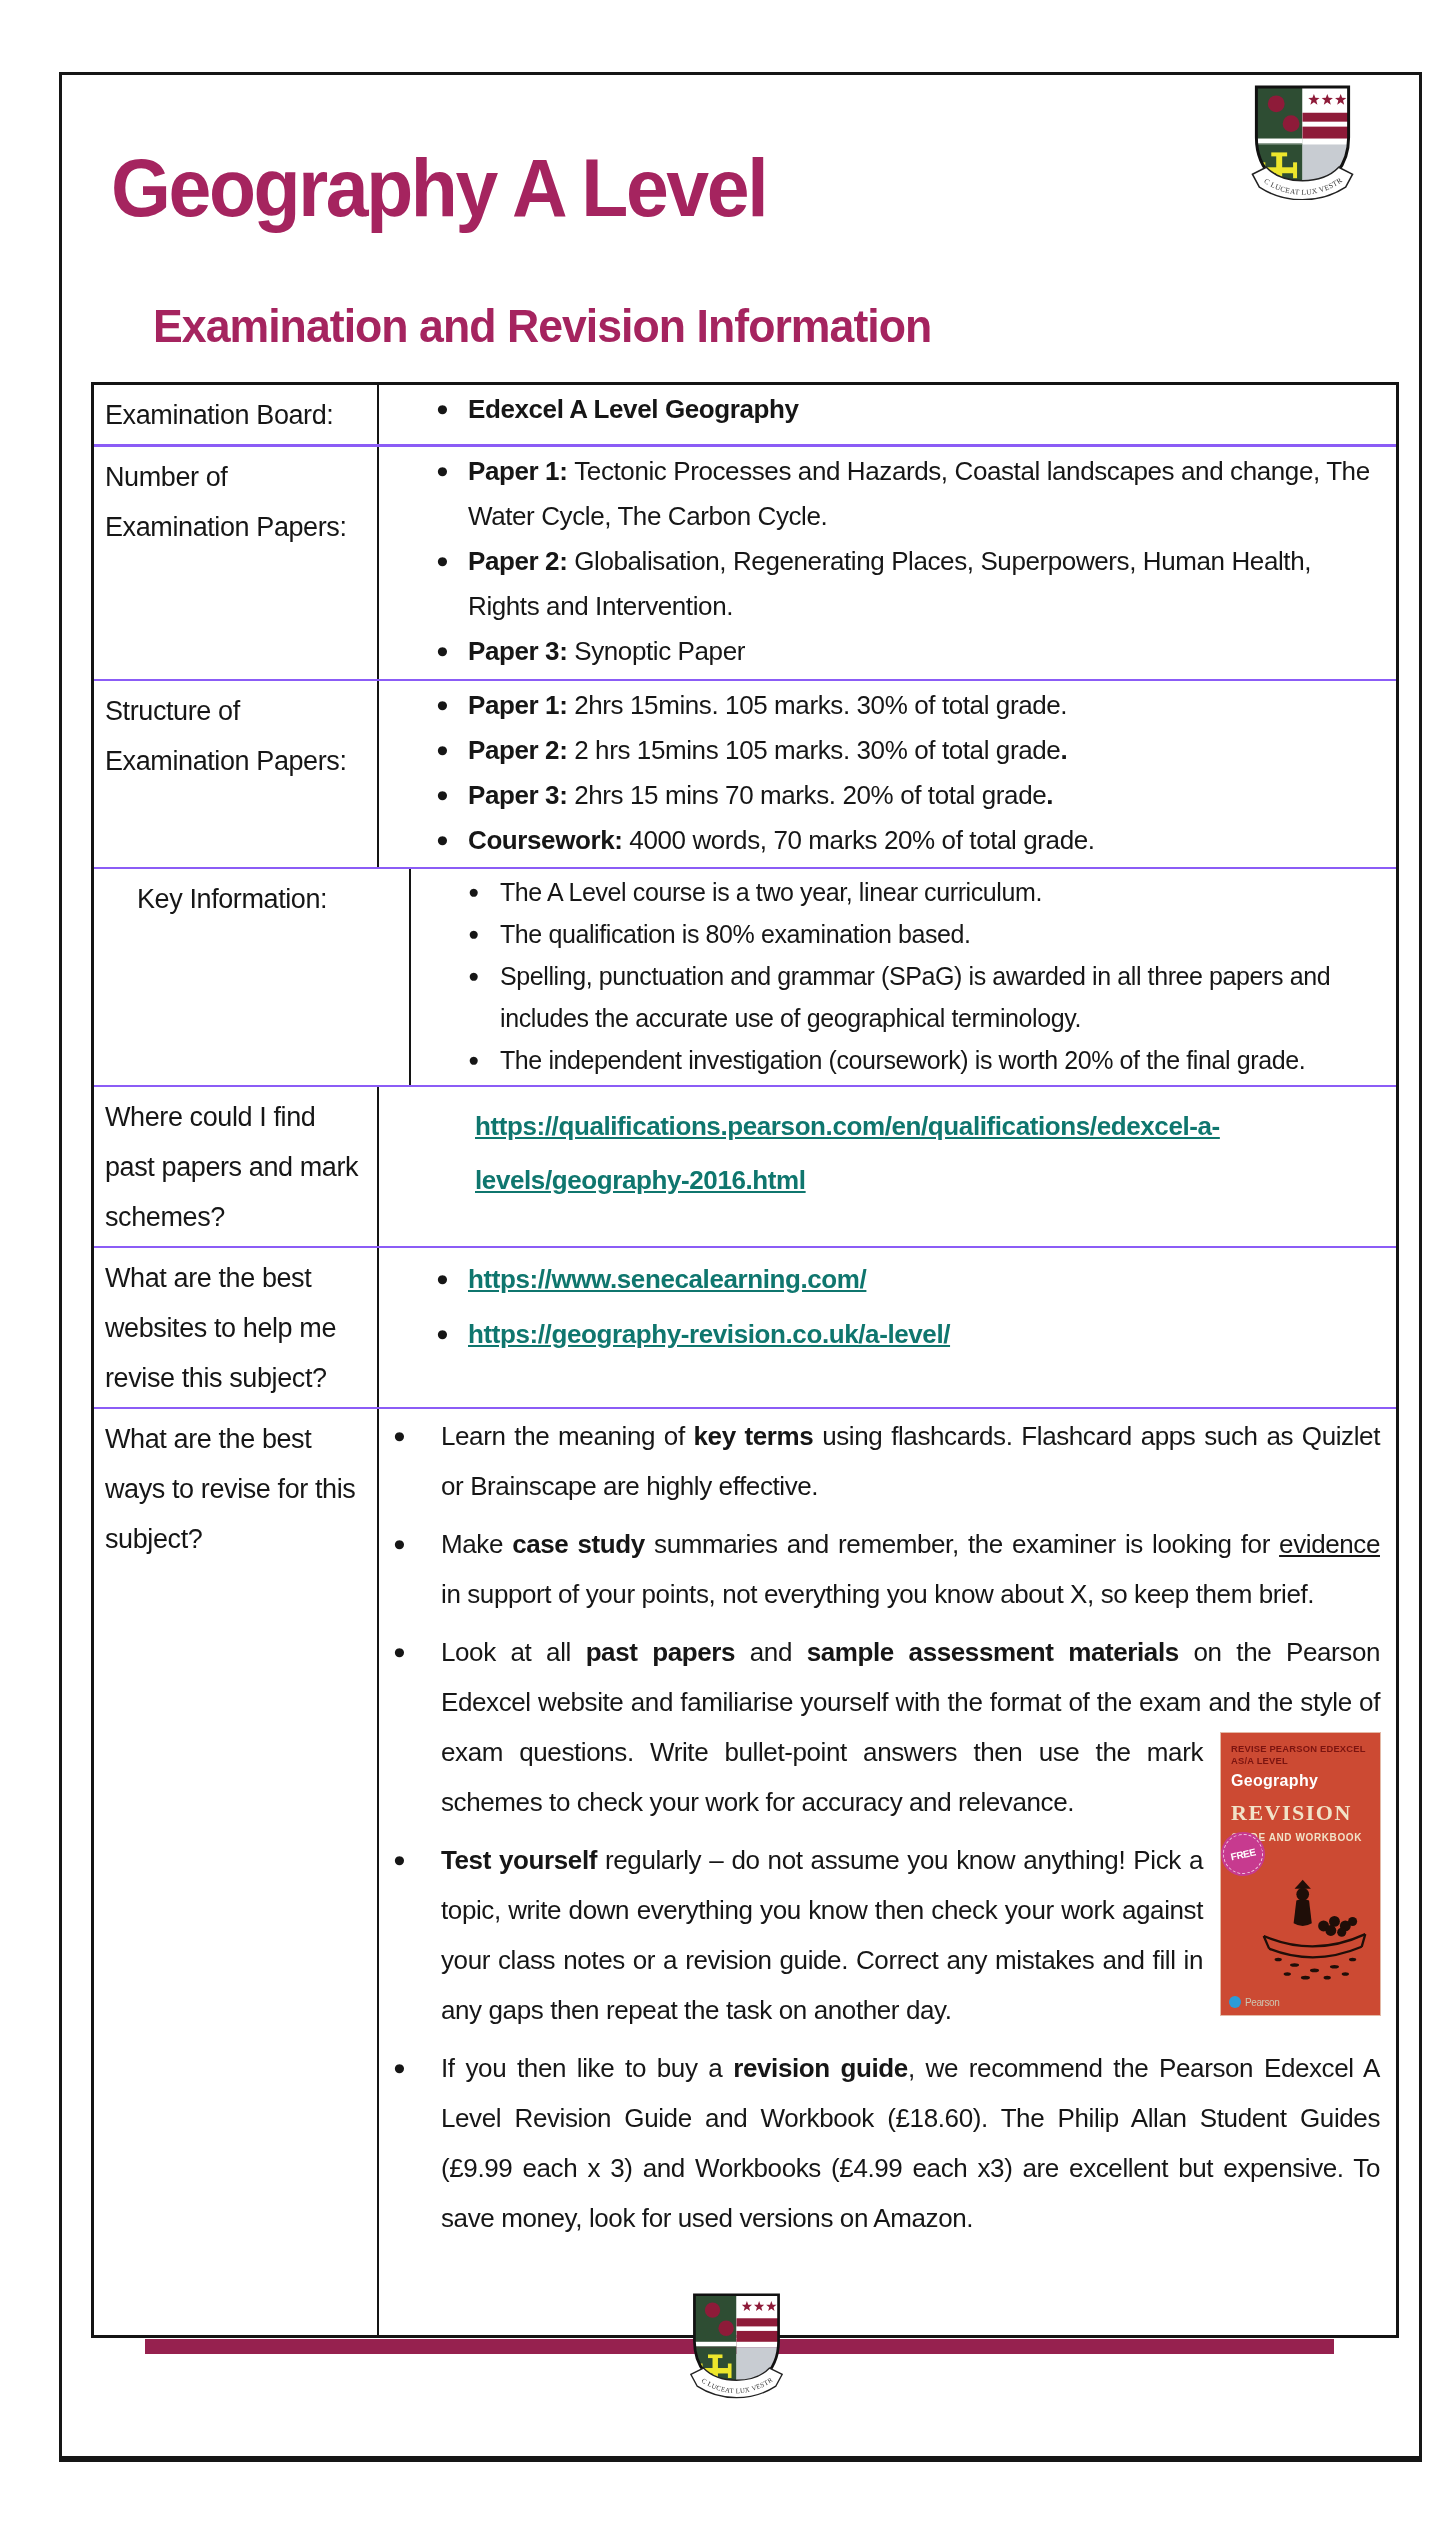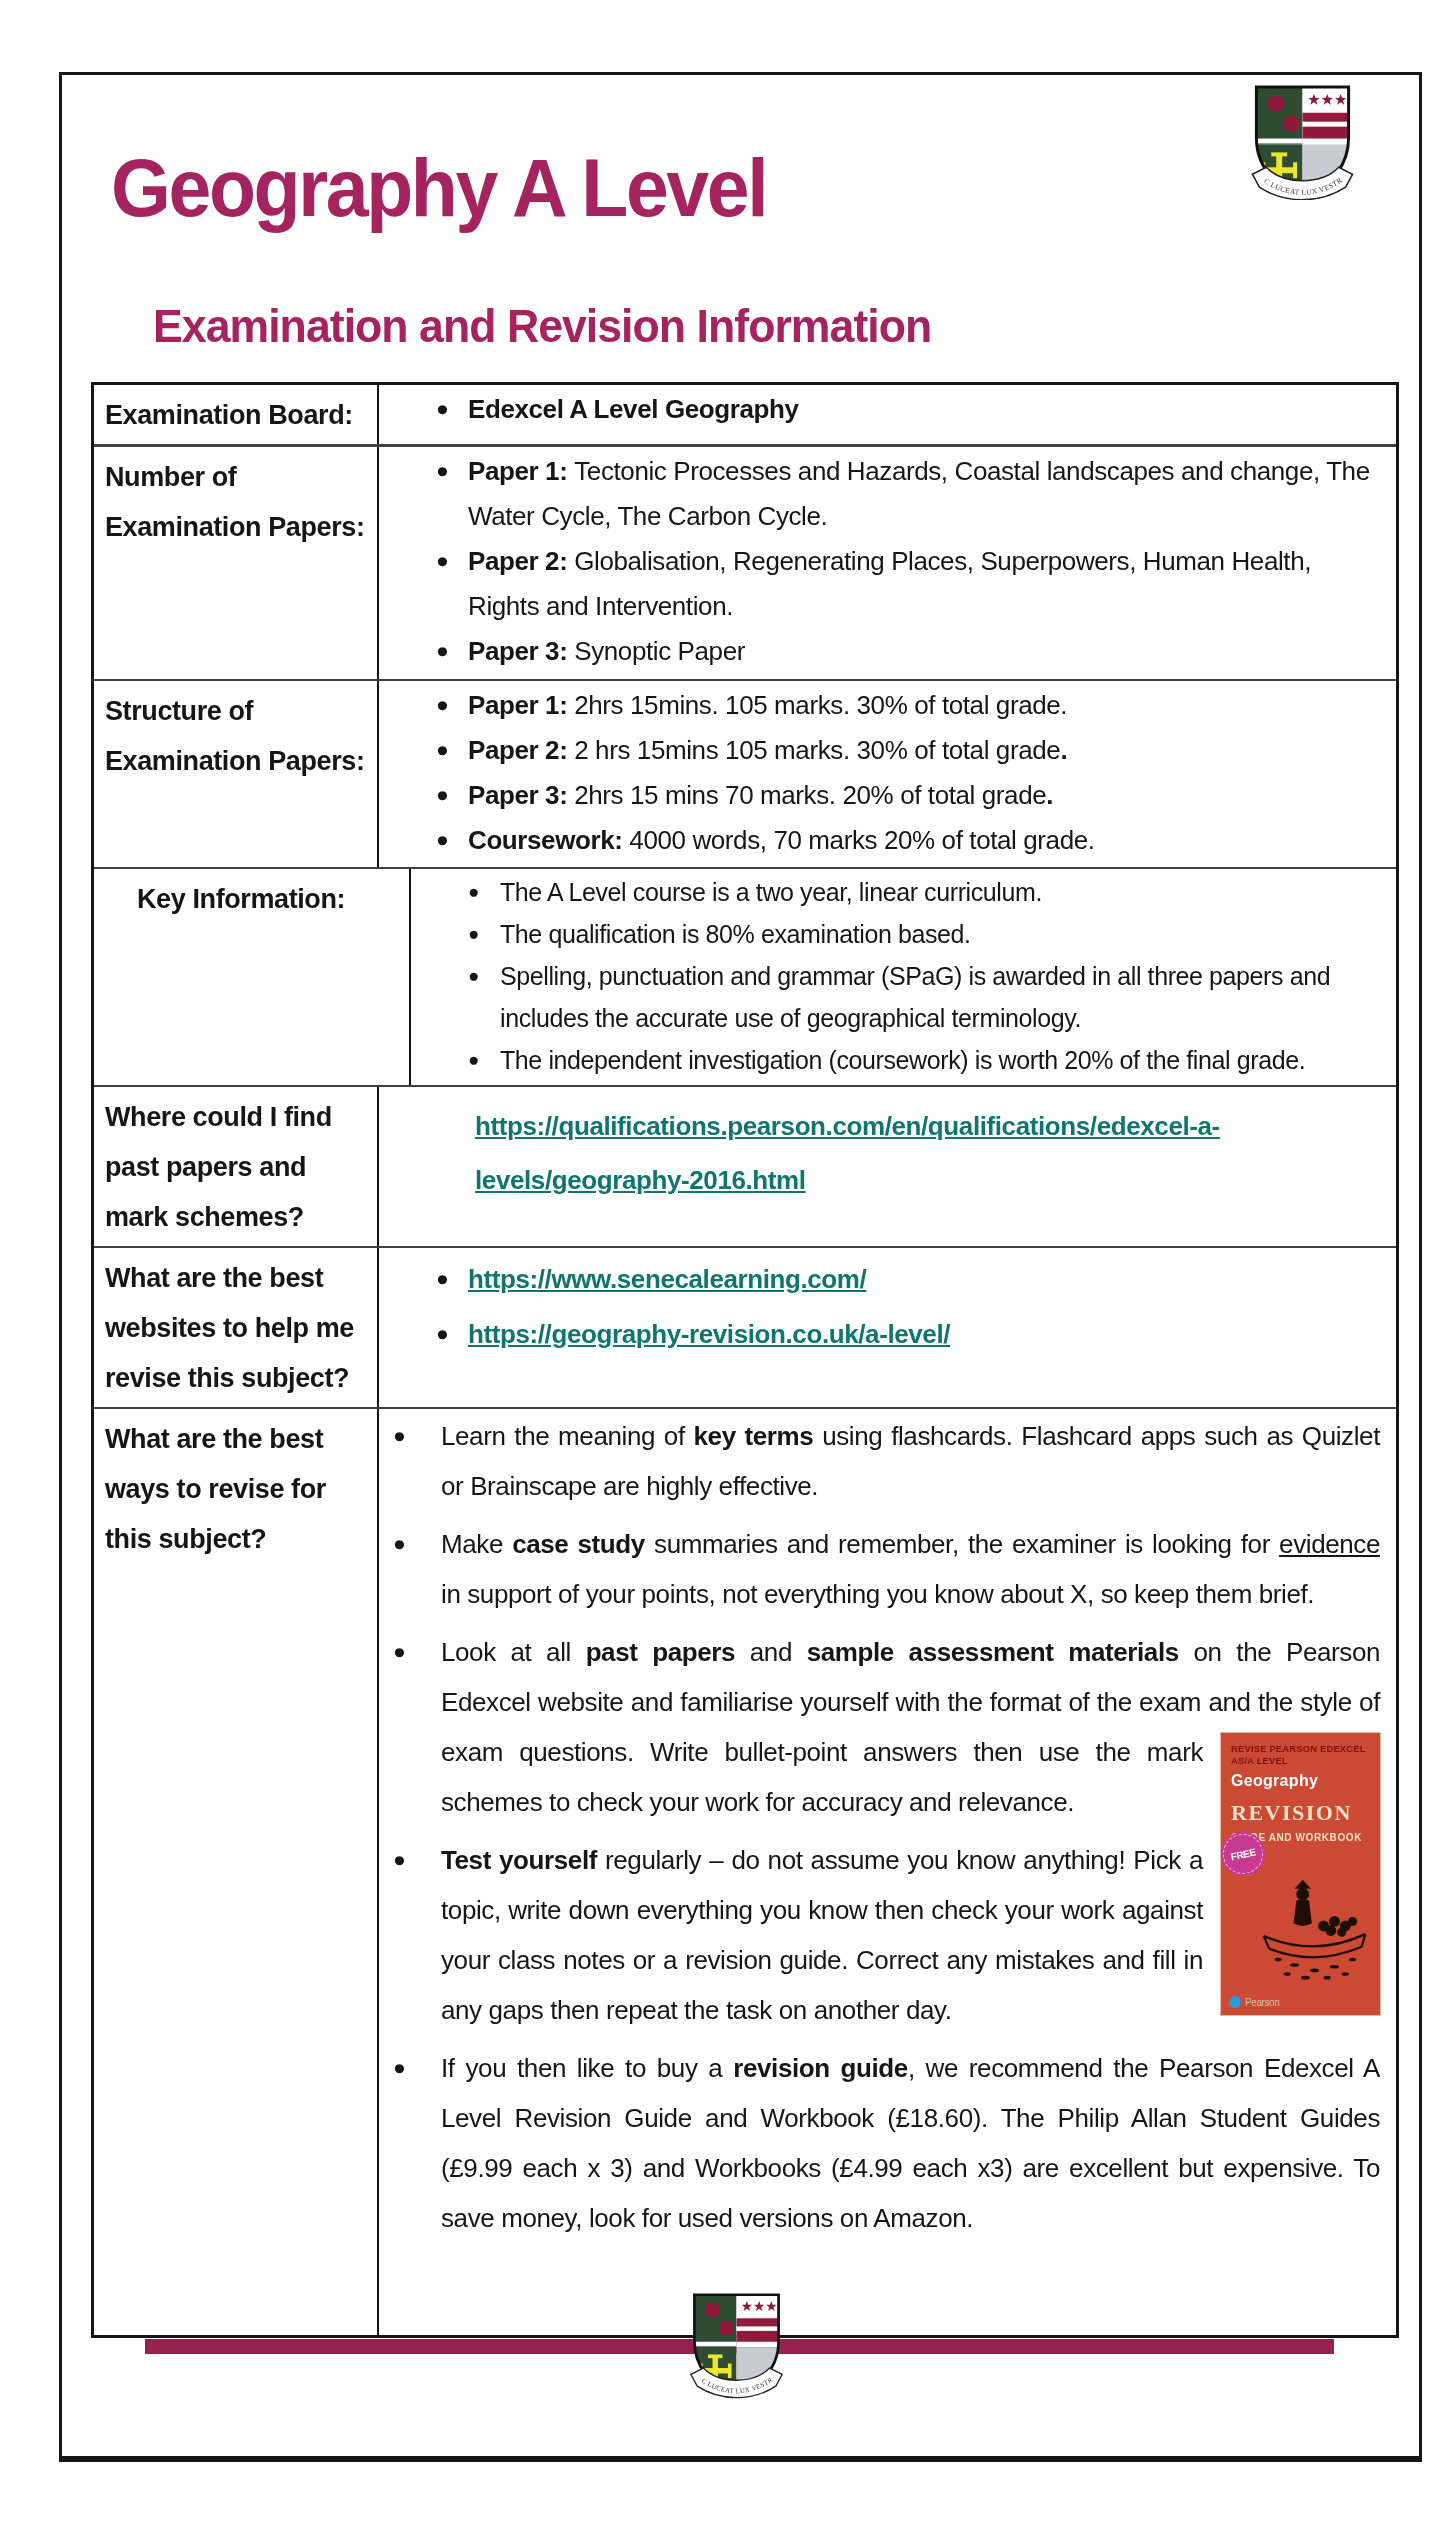--- a/index.html
+++ b/index.html
@@ -7,31 +7,31 @@
   .sheet{position:absolute;left:59px;top:72px;width:1363px;height:2390px;border:3px solid #161616;border-bottom-width:6px;box-sizing:border-box;background:#fff;}
 
   .page-title{position:absolute;left:49px;top:73px;font-size:81px;font-weight:bold;letter-spacing:-2.5px;line-height:1.0;color:#A5245F;transform:scaleX(.95);transform-origin:left top;white-space:nowrap;}
   .page-subtitle{position:absolute;left:91px;top:224px;font-size:46px;font-weight:bold;letter-spacing:-1px;color:#A5245F;transform:scaleX(.97);transform-origin:left top;white-space:nowrap;}
 
   .crest-top{position:absolute;left:1187px;top:8px;}
   .crest-foot{position:absolute;left:627px;top:2210px;z-index:2;}
   .foot-bar{position:absolute;left:83px;top:2264px;width:1189px;height:15px;background:#96214F;z-index:1;}
 
   .gtable{position:absolute;left:29px;top:307px;width:1308px;border:3px solid #141414;box-sizing:border-box;letter-spacing:-0.4px;}
-  .grow{display:flex;border-top:2px solid #404040;}
+  .grow{display:flex;border-top:2px solid #8b5cf6;}
   .grow:first-child{border-top:none;}
   .grow:nth-child(2){border-top-width:3px;}
   .grow:nth-child(1){min-height:46px;}
   .grow:nth-child(2){min-height:232px;}
   .grow:nth-child(3){min-height:184px;}
   .grow:nth-child(4){min-height:210px;padding-left:32px;}
   .grow:nth-child(5){min-height:131px;gap:7px;}
   .grow:nth-child(6){min-height:131px;}
   .grow:nth-child(7){min-height:926px;}
-  .glabel{flex:0 0 285px;box-sizing:border-box;border-right:2px solid #141414;padding:5px 10px 4px 11px;font-weight:bold;font-size:27px;line-height:50px;}
+  .glabel{flex:0 0 285px;box-sizing:border-box;border-right:2px solid #141414;padding:5px 10px 4px 11px;font-weight:normal;font-size:27px;line-height:50px;}
   .gvalue{flex:1;padding:2px 16px 4px 0;box-sizing:border-box;}
   .item{position:relative;padding-left:89px;font-size:26px;line-height:45px;}
   .dot{position:absolute;left:57px;top:0;font-size:0.82em;}
   .bb{font-weight:bold;}
   .uu{text-decoration:underline;}
   a.lnk{color:#0f766e;font-weight:bold;text-decoration:underline;}
   .small .item{font-size:25px;line-height:42px;}
   .small .dot{font-size:0.75em;}
   .links .item{line-height:54px;padding-top:10px;}
   .weblinks .item{line-height:51px;margin-top:4px;}

